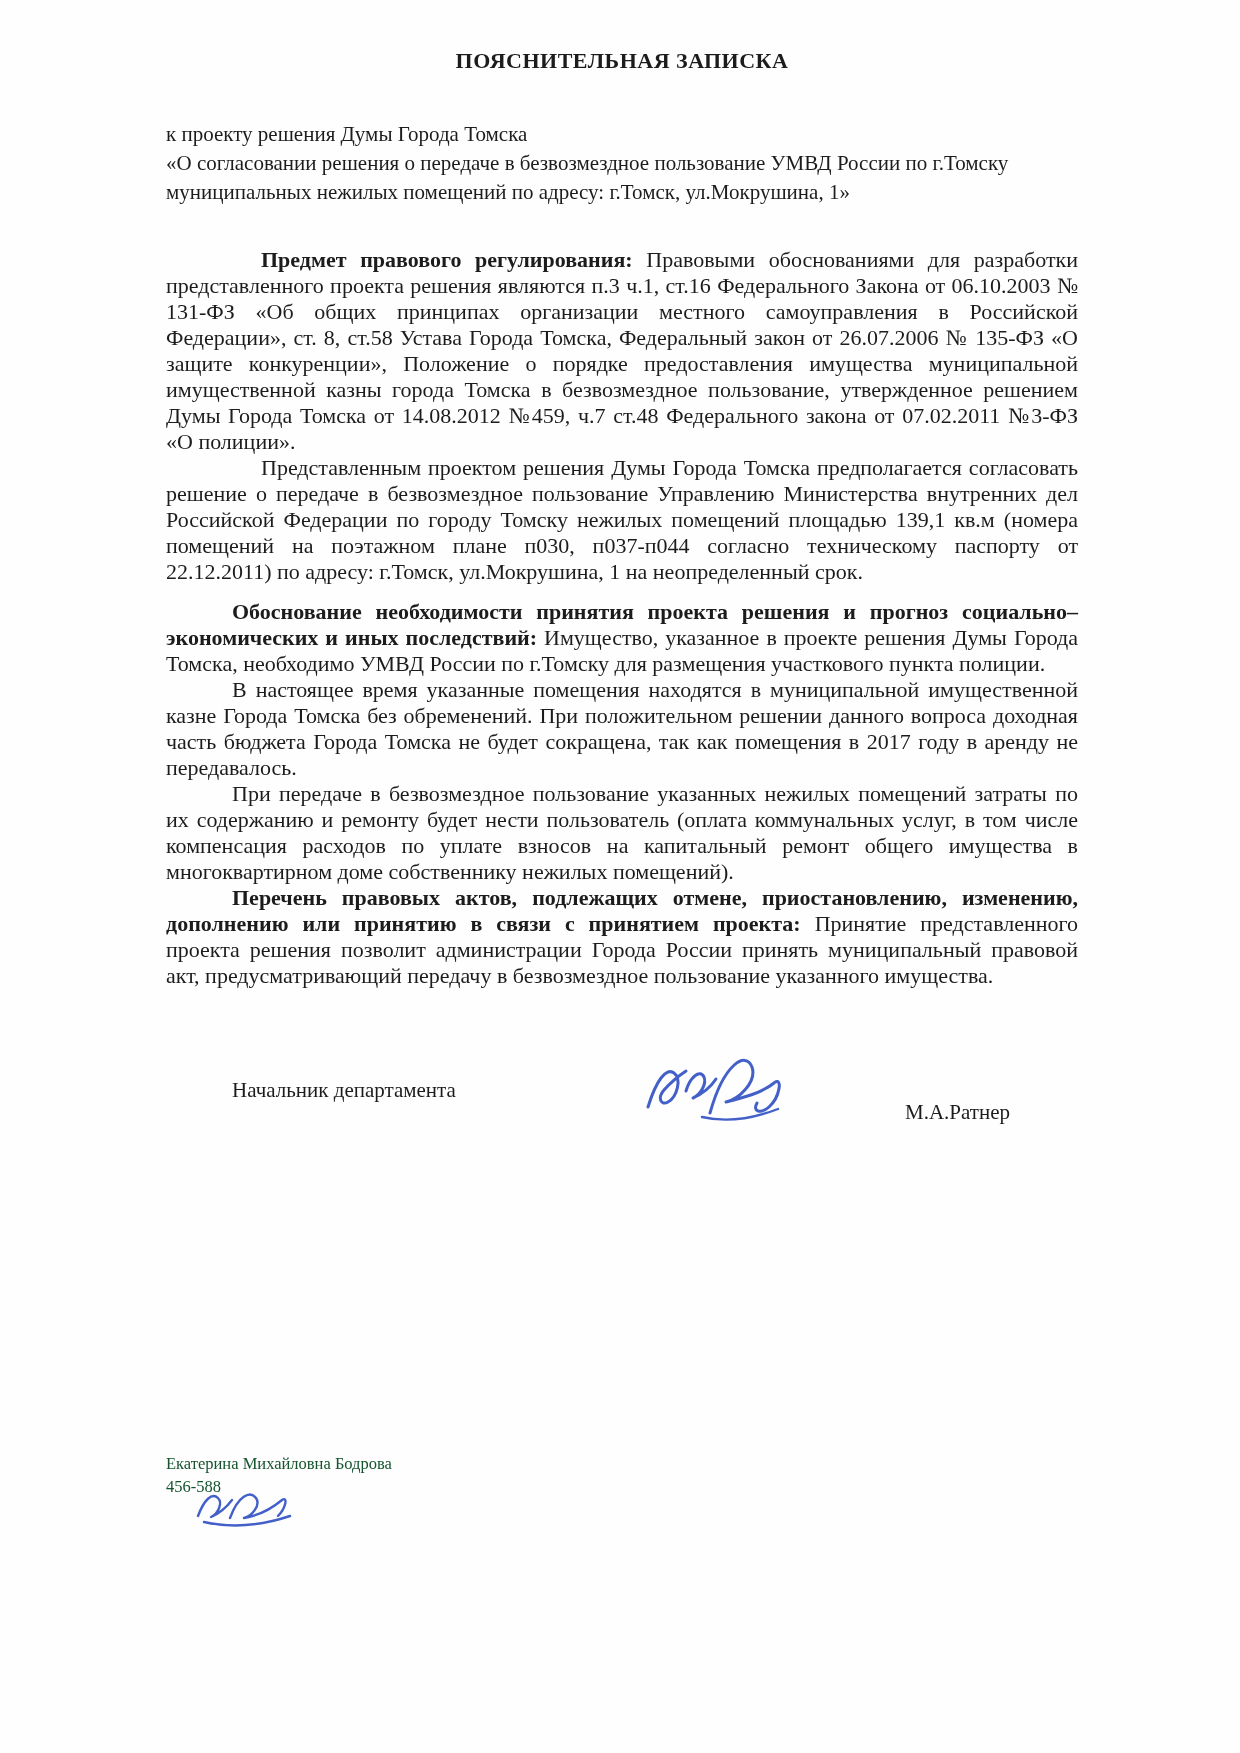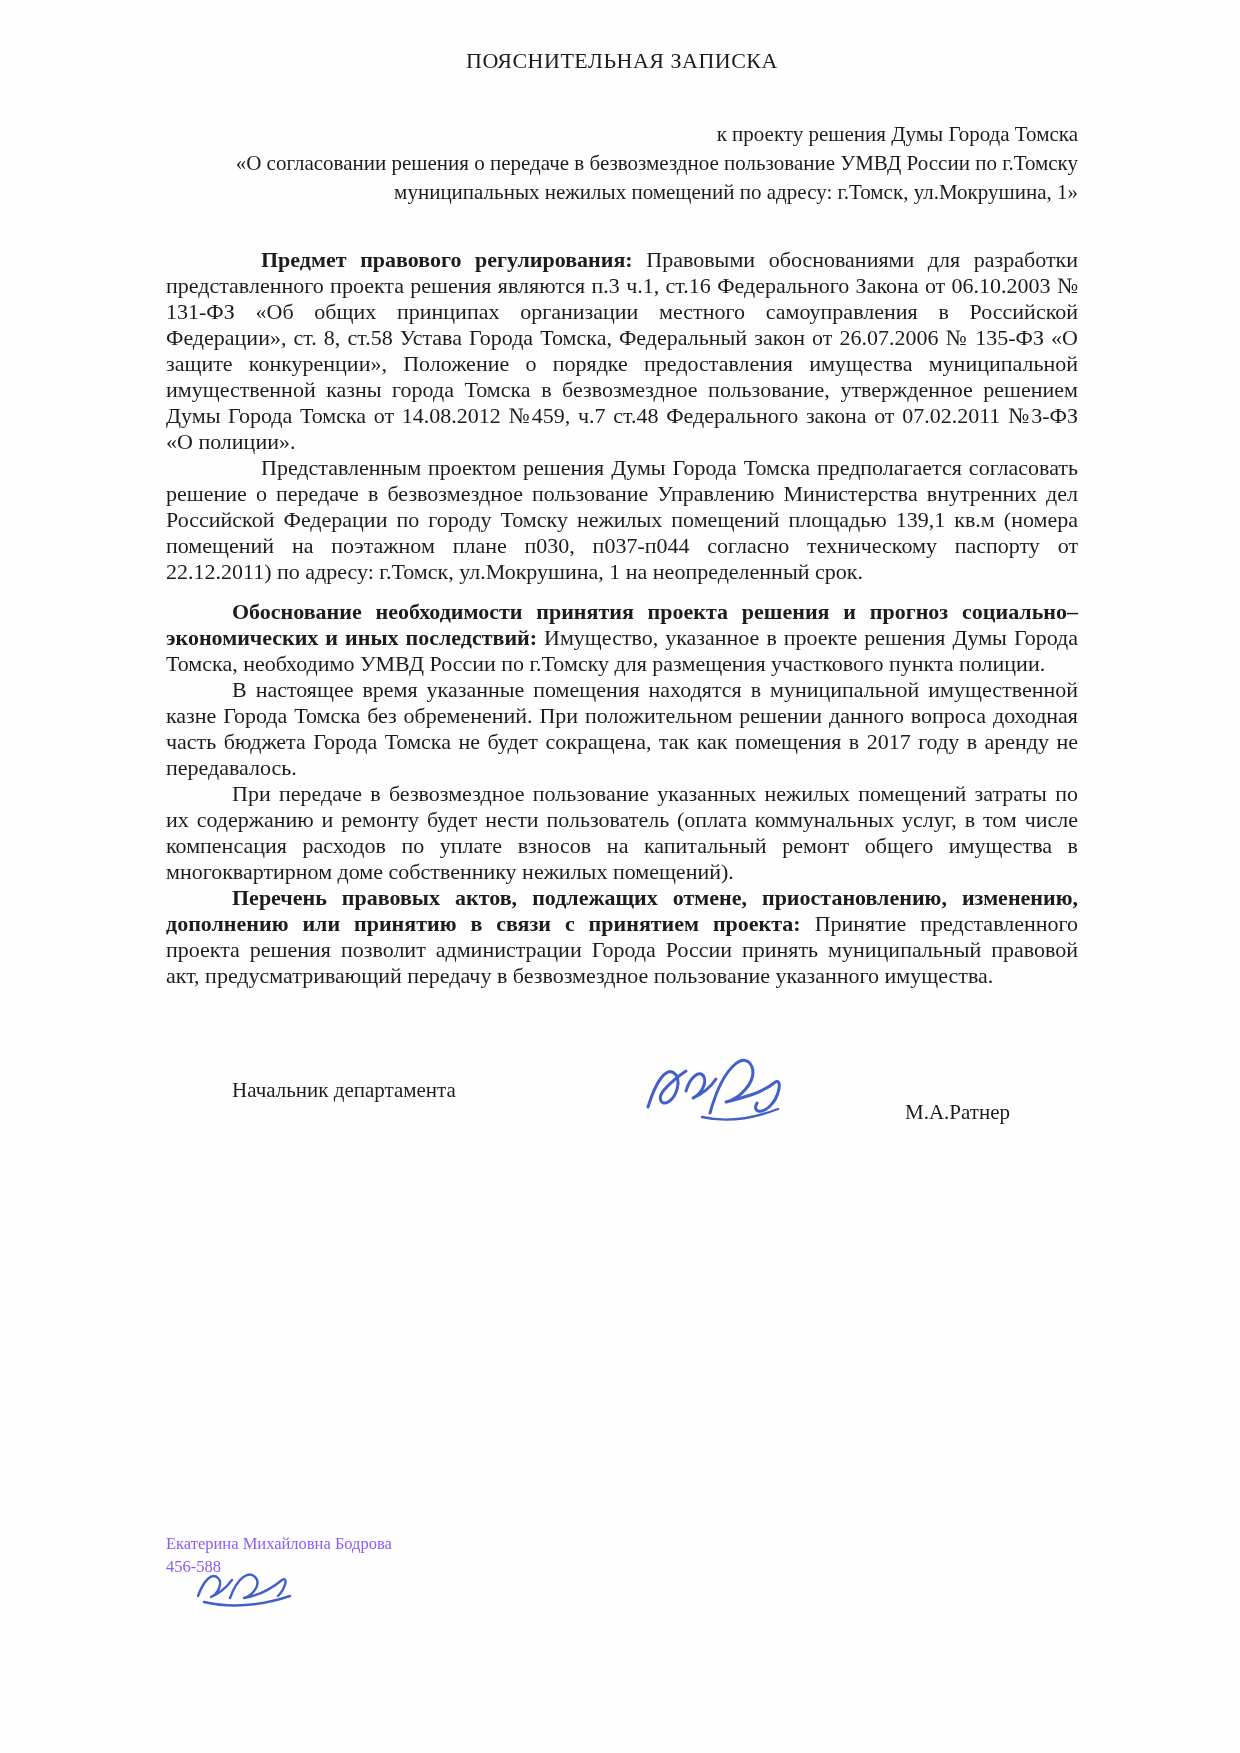--- a/index.html
+++ b/index.html
@@ -22,23 +22,24 @@
     position: absolute;
     left: 166px;
     top: 48px;
     width: 912px;
   }
   .title {
     text-align: center;
     font-size: 22px;
     letter-spacing: 0.5px;
     margin-bottom: 46px;
+    font-weight: bold;
   }
   .subtitle {
-    text-align: right;
+    text-align: left;
     font-size: 21px;
     line-height: 29px;
     margin-bottom: 40px;
   }
   .para {
     margin: 0;
     font-size: 22px;
     line-height: 26px;
     text-align: justify;
     text-indent: 66px;
@@ -56,24 +57,24 @@
   }
   .signature-row .position-label { white-space: nowrap; }
   .signature-row .name-label { white-space: nowrap; margin-top: 45px; }
   .sig-svg {
     display: block;
     margin: 0 40px 0 120px;
   }
   .footer {
     position: absolute;
     left: 166px;
-    top: 1532px;
+    top: 1452px;
     font-size: 16.5px;
     line-height: 23px;
-    color: #8b5cf6;
+    color: #14532d;
   }
   .footer-sig {
     position: absolute;
     left: 28px;
     top: 34px;
   }
   .ink { stroke: #3353c4; stroke-width: 3; fill: none; stroke-linecap: round; stroke-linejoin: round; opacity: 0.92; }
   .ink-thin { stroke: #3353c4; stroke-width: 2.4; fill: none; stroke-linecap: round; stroke-linejoin: round; opacity: 0.92; }
 </style>
 </head>

